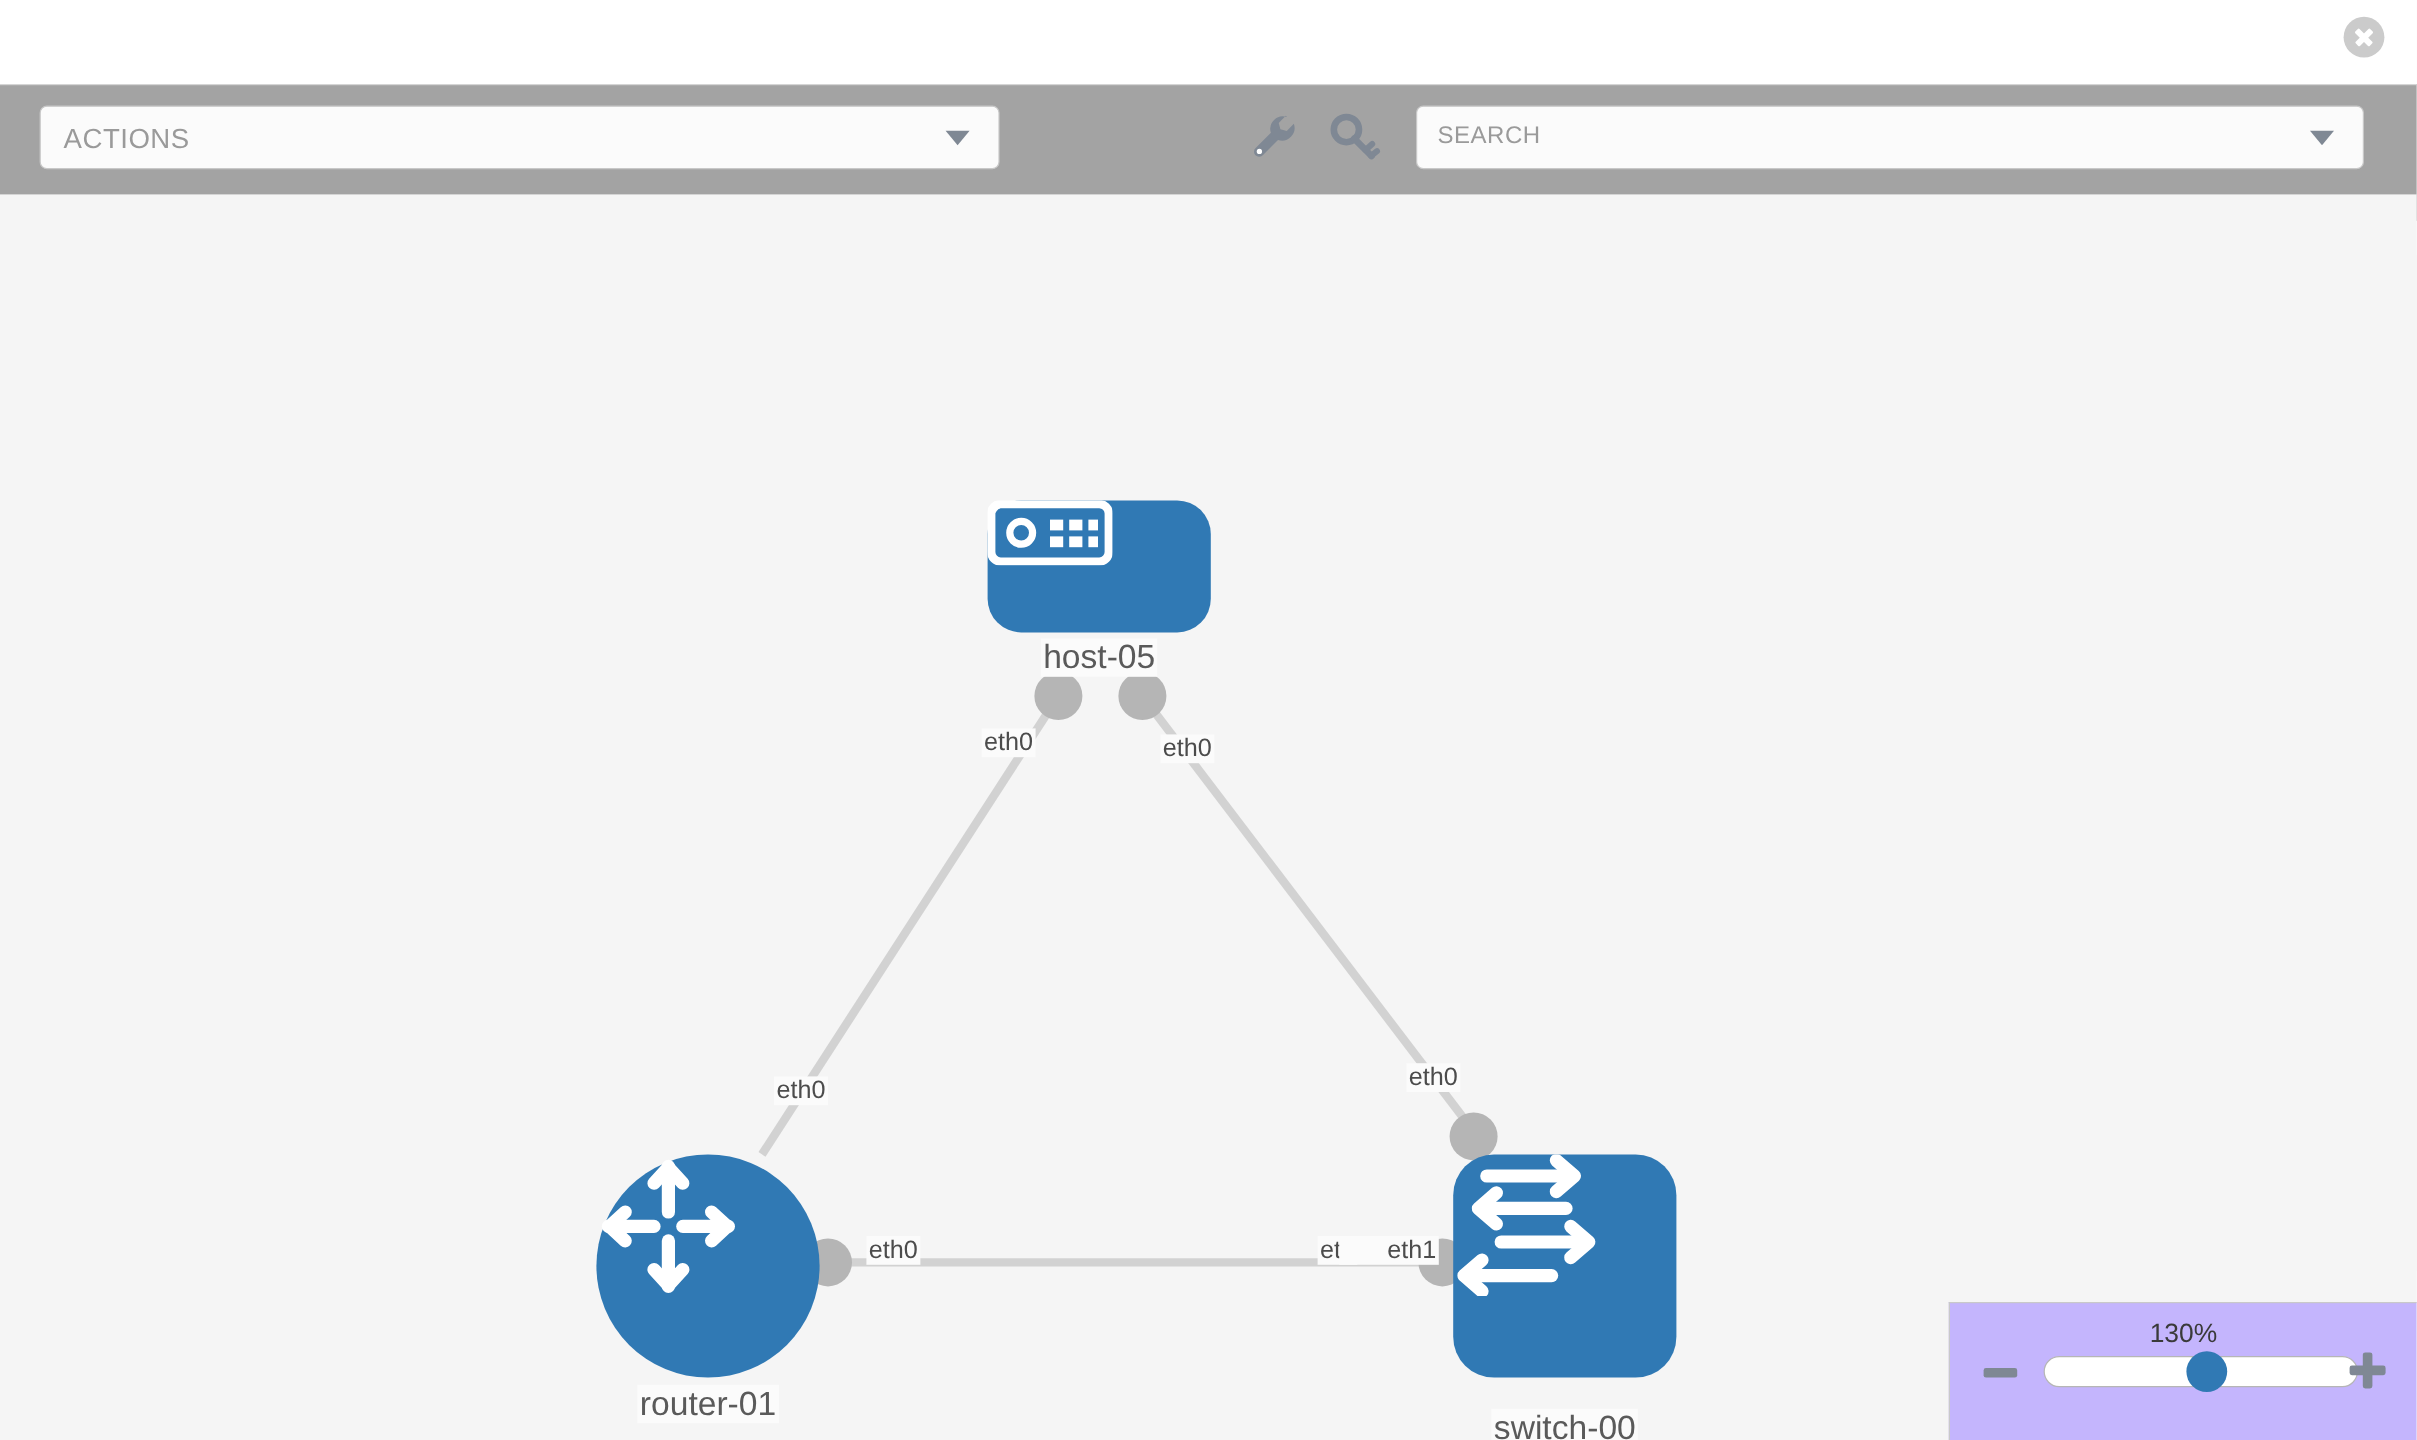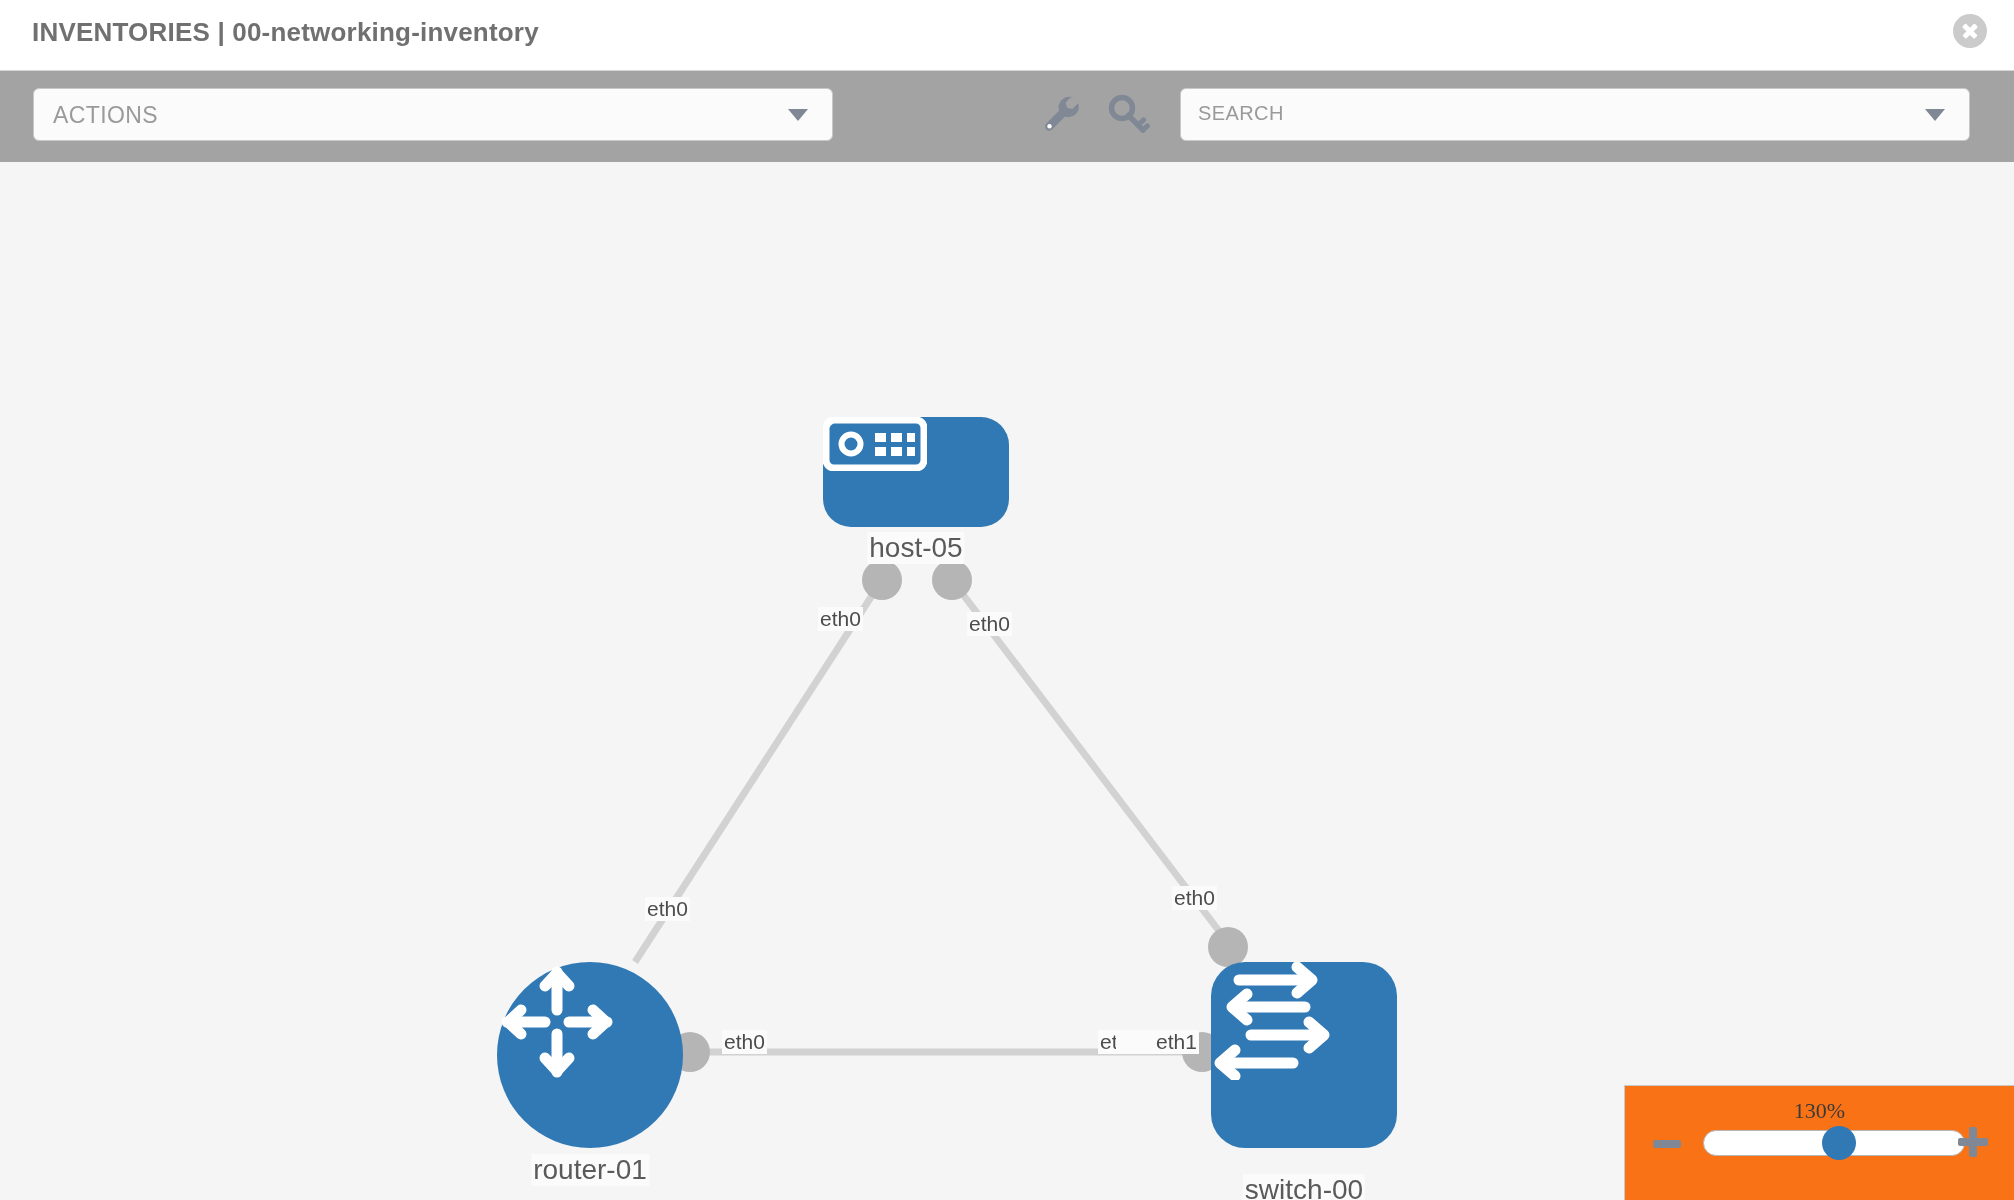--- a/index.html
+++ b/index.html
@@ -116,23 +116,23 @@
     position: absolute;
     font-size: 21px; color: #4c4c4c;
     background: #fbfbfb; padding: 0 2px;
     white-space: nowrap;
   }
 
   
   .zoom-panel {
     position: absolute; right: 0; bottom: 0;
     width: 390px; height: 115px;
-    background: #f97316;
+    background: #c4b5fd;
     border: 1px solid #c9c9c9;
-    border-right: none; border-bottom: none; font-family: Liberation Serif, serif;
+    border-right: none; border-bottom: none;
   }
   .zoom-value {
     position: absolute; top: 12px; left: 0; width: 100%;
     text-align: center; font-size: 22px; color: #3a3a3a;
   }
   .zoom-minus {
     position: absolute; left: 28px; top: 54px;
     width: 28px; height: 8px; background: #7f8894; border-radius: 2px;
     cursor: pointer;
   }
@@ -158,21 +158,20 @@
     width: 34px; height: 34px; border-radius: 50%;
     background: #3079b4; cursor: grab;
   }
 </style>
 </head>
 <body>
 
 <div class="app">
 
   <div class="header">
-    <div class="header-title">INVENTORIES | 00-networking-inventory</div>
     <div class="close-btn"></div>
   </div>
 
   <div class="toolbar">
 
     <div class="actions-select">
       <span class="actions-label">ACTIONS</span>
       <span class="caret"></span>
     </div>
 

